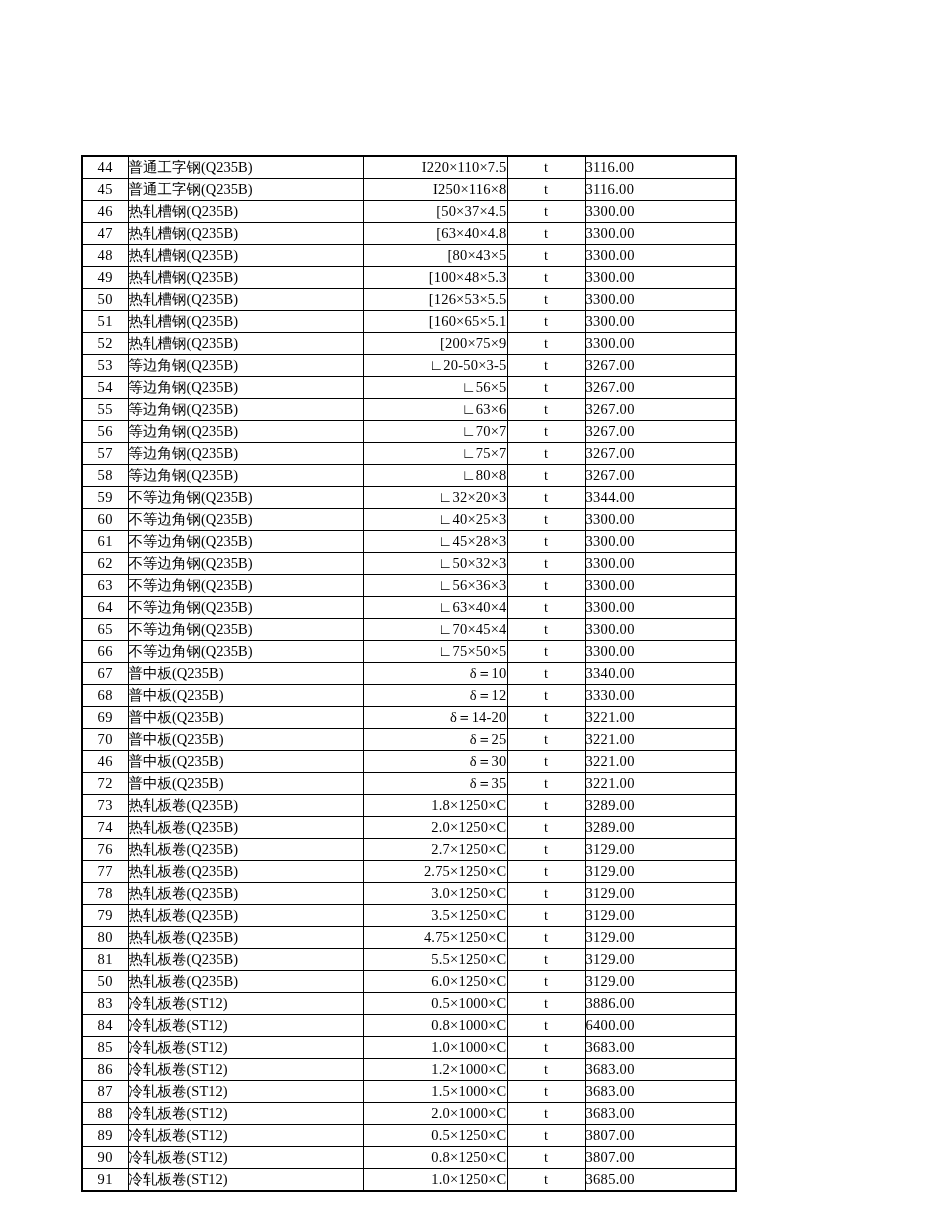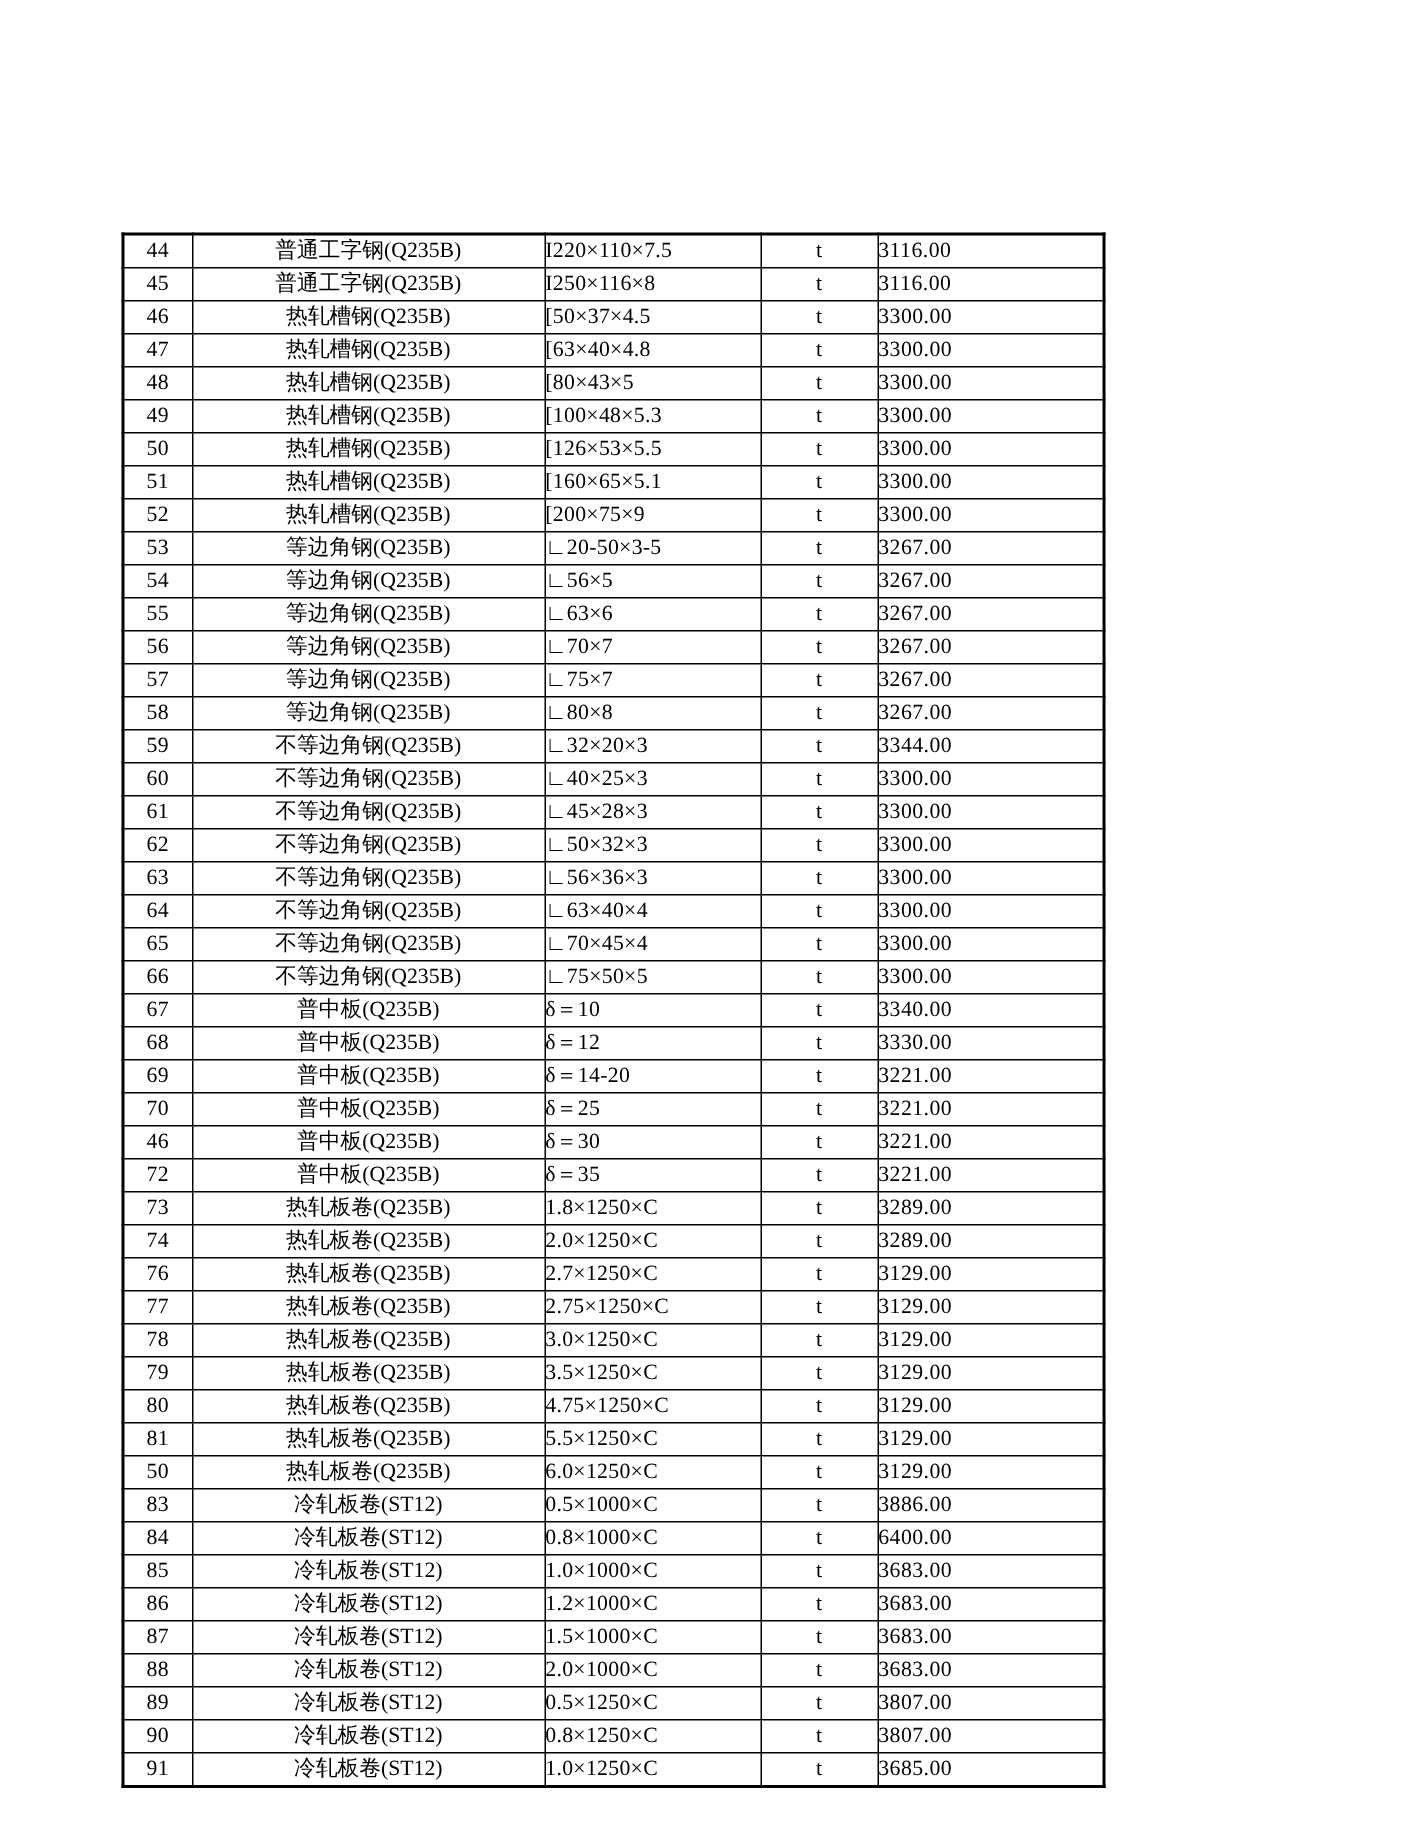--- a/index.html
+++ b/index.html
@@ -52,26 +52,26 @@
     overflow: hidden;
     vertical-align: middle;
   }
 
   td.cell-no {
     text-align: center;
     font-family: "Liberation Serif", "DejaVu Serif", serif;
     letter-spacing: 0.4px;
   }
   td.cell-name {
-    text-align: center;
+    text-align: left;
     padding-left: 3px;
     font-family: "Liberation Serif", "DejaVu Serif", serif;
   }
   td.cell-spec {
-    text-align: left;
+    text-align: right;
     padding-left: 3px;
     letter-spacing: 0.2px;
   }
   td.cell-unit {
     text-align: center;
   }
   td.cell-price {
     text-align: left;
     padding-left: 4px;
     letter-spacing: 0.3px;

